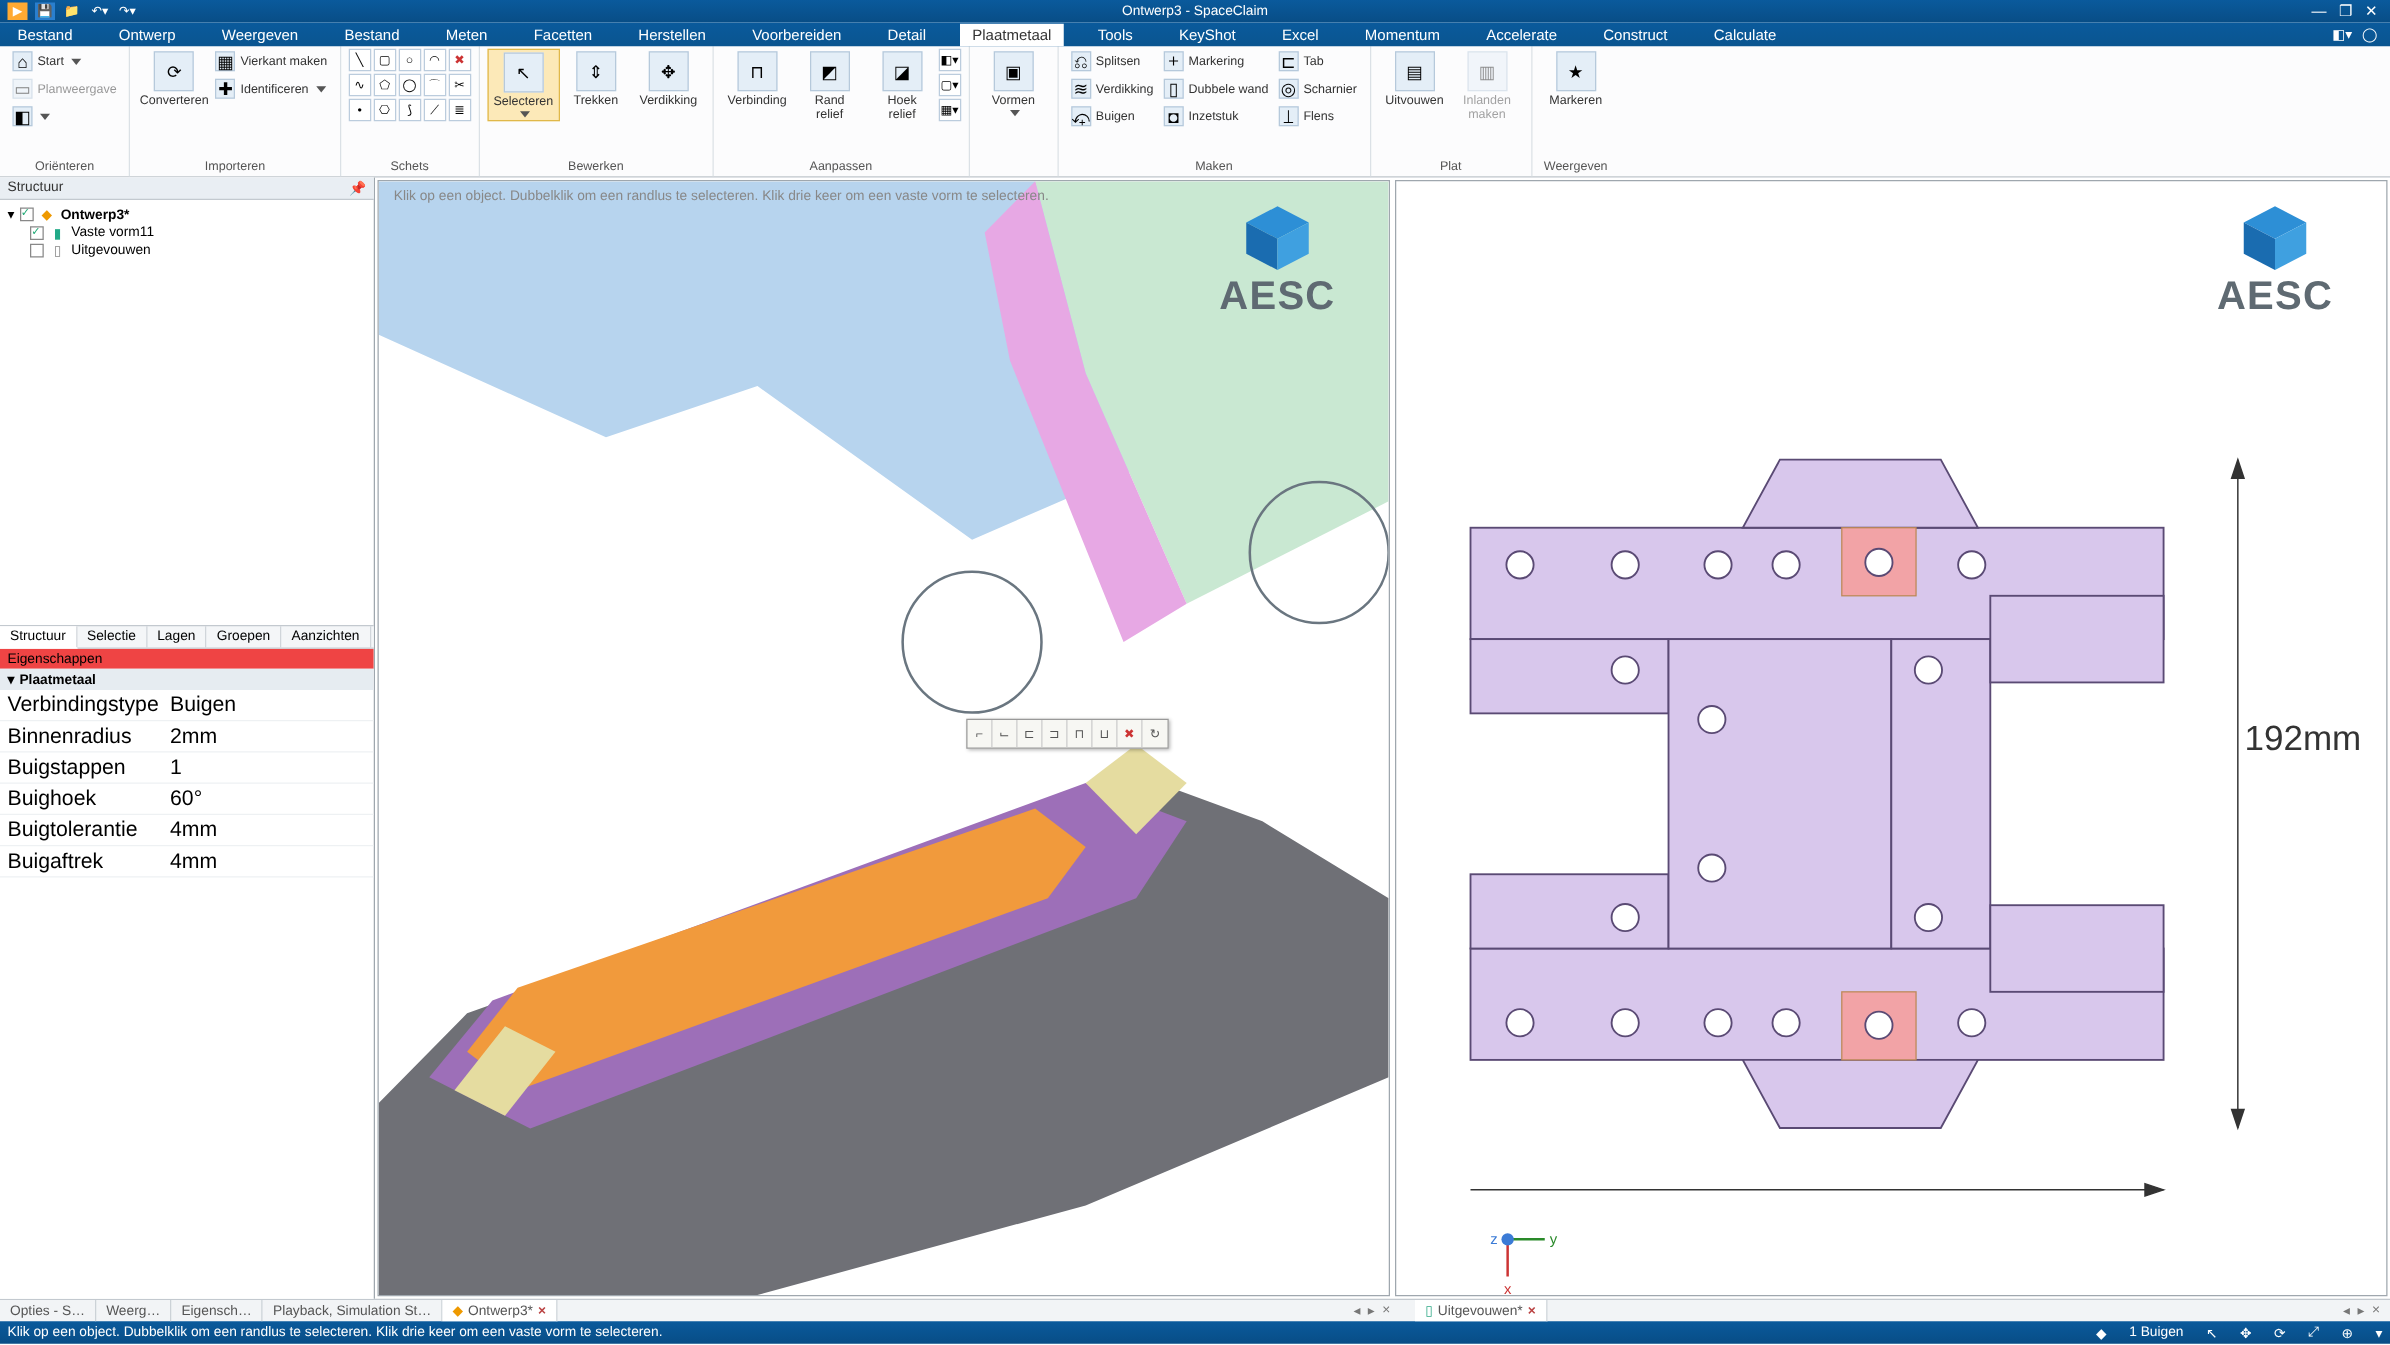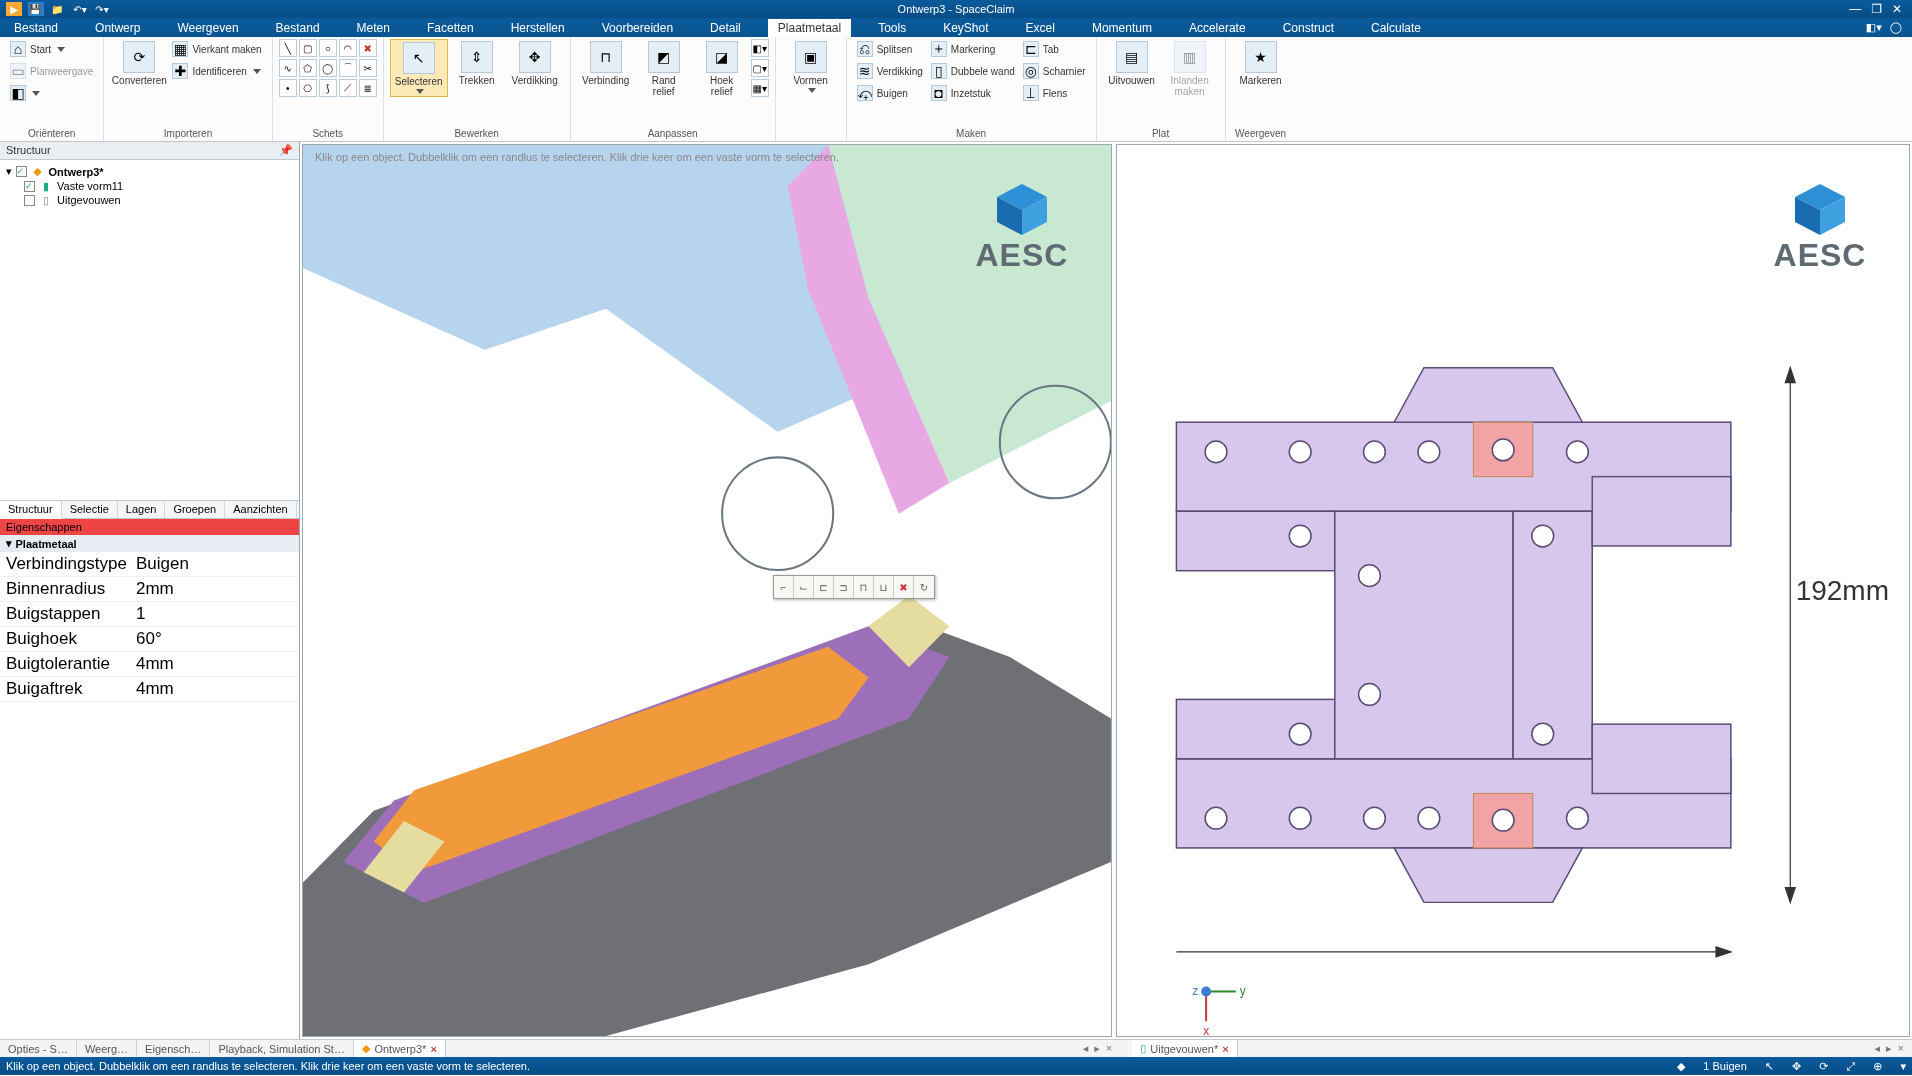--- a/index.html
+++ b/index.html
@@ -49,21 +49,21 @@
 .props-header { background:#ef4444; padding:2px 6px; font-size:11px; }
 .props-section { background:#e6ecf1; padding:2px 6px; font-size:11px; font-weight:bold; display:flex; align-items:center; gap:4px; }
 .prop-row { display:flex; font-size:17px; border-bottom:1px solid #eef1f3; }
 .prop-row .k { width: 130px; padding:2px 6px; }
 .prop-row .v { flex:1; padding:2px 6px; }
 
 
 .viewports { flex:1; display:flex; position:relative; }
 .viewport { flex:1; background:#fff; border:1px solid #9fa7ae; margin:2px; position:relative; overflow:hidden; }
 .hint-text { position:absolute; top:6px; left:12px; font-size:11px; color:#888; z-index:3; }
-.aesc-logo { position:absolute; top:23px; right:14px; width:150px; height:120px; display:flex; flex-direction:column; align-items:center; justify-content:center; z-index:5; }
+.aesc-logo { position:absolute; top:4px; right:14px; width:150px; height:120px; display:flex; flex-direction:column; align-items:center; justify-content:center; z-index:5; }
 .aesc-logo .cube { width:60px; height:55px; color:#1f6fb5; }
 .aesc-logo .txt { font-size:32px; font-weight:700; color:#5f6a72; letter-spacing:1px; }
 .dim-label { position:absolute; right:20px; top:50%; transform:translateY(-50%); font-size:28px; color:#333; }
 .mini-toolbar { position:absolute; left:470px; top:430px; display:flex; background:#f7f7f3; border:1px solid #999; box-shadow:1px 1px 3px rgba(0,0,0,.3); z-index:6; }
 .mini-toolbar .mt-btn { width:20px; height:22px; border-right:1px solid #ccc; display:flex; align-items:center; justify-content:center; font-size:10px; color:#555; cursor:pointer; }
 .mini-toolbar .mt-btn:last-child { border-right:none; }
 .caption-overlay { position:absolute; left:0; bottom:0; background:#1d71b8; color:#fff; font-size:36px; padding:40px 42px; z-index:10; }
 
 
 .doc-tabs { height:18px; background:#f2f4f6; border-top:1px solid #c3c9cf; display:flex; align-items:center; font-size:11px; }

